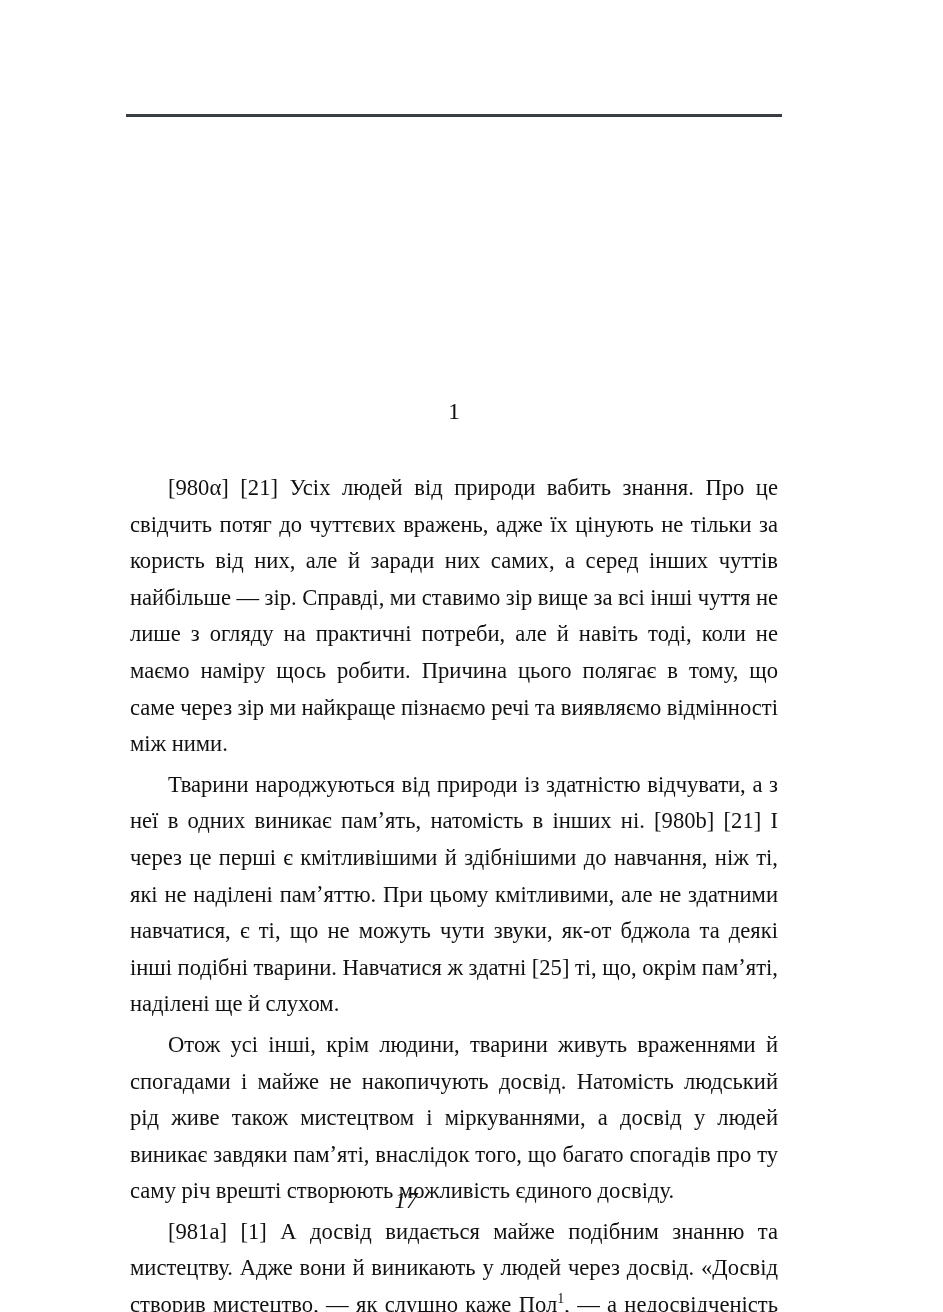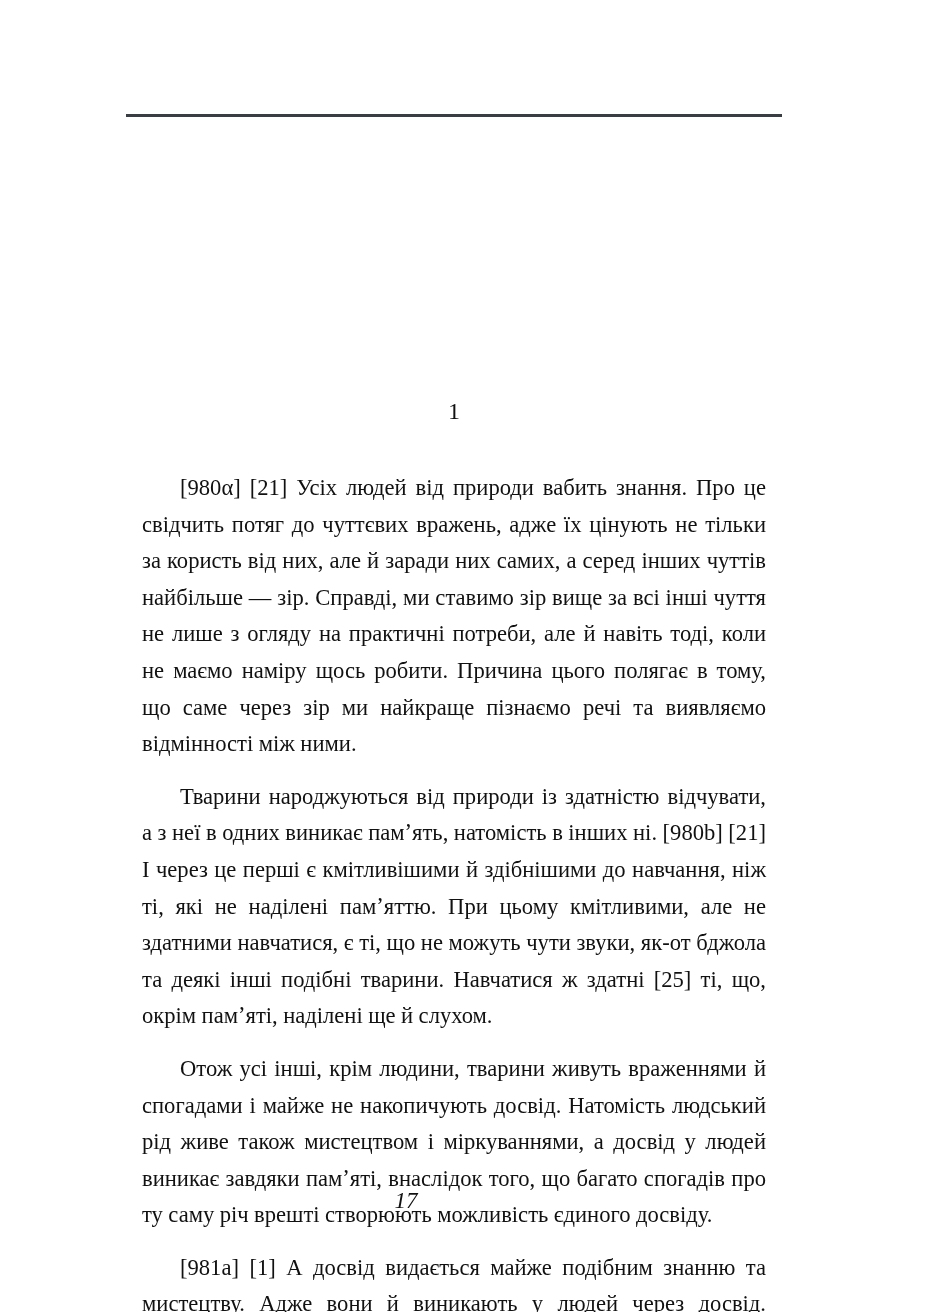--- a/index.html
+++ b/index.html
@@ -45,21 +45,21 @@
 
   .chapter-number {
     text-align: center;
     font-size: 24px;
     line-height: 30px;
     margin: 0 0 44px 0;
     letter-spacing: 0.2px;
   }
 
   p.para {
-    margin: 16px;
+    margin: 4px;
     text-align: justify;
     text-justify: inter-word;
     font-size: 22.6px;
     line-height: 36.6px;
     text-indent: 38px;
     hyphens: manual;
     word-spacing: -0.2px;
   }
 
   sup.fn {

